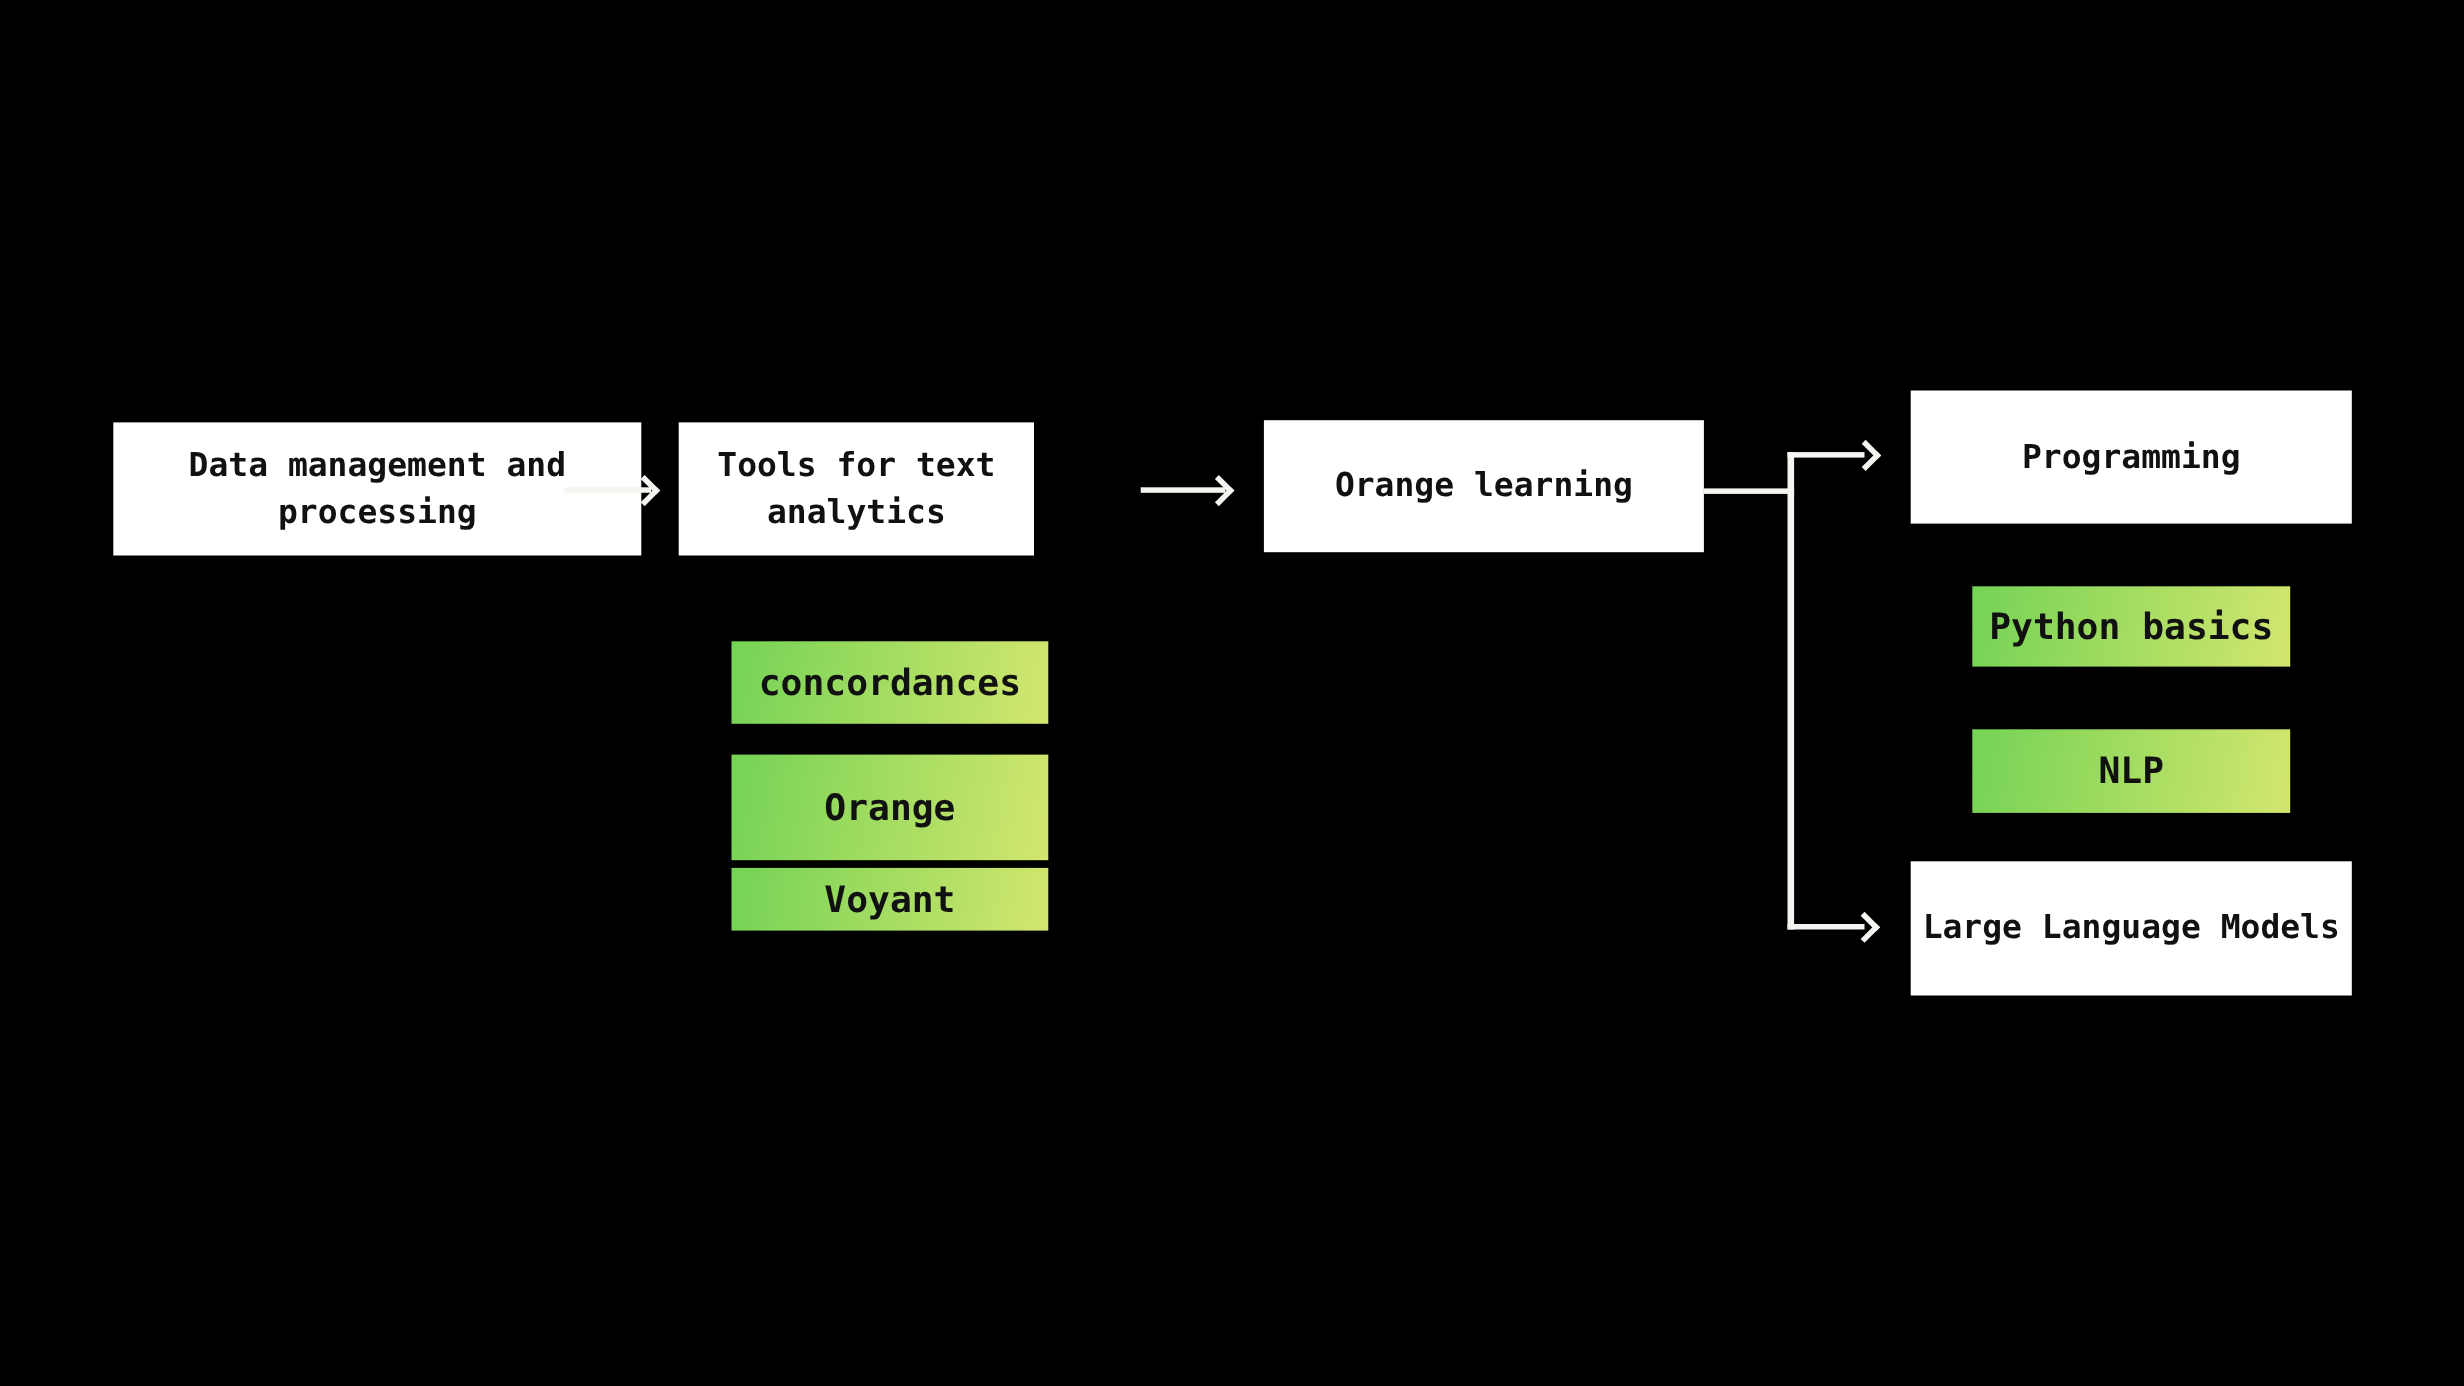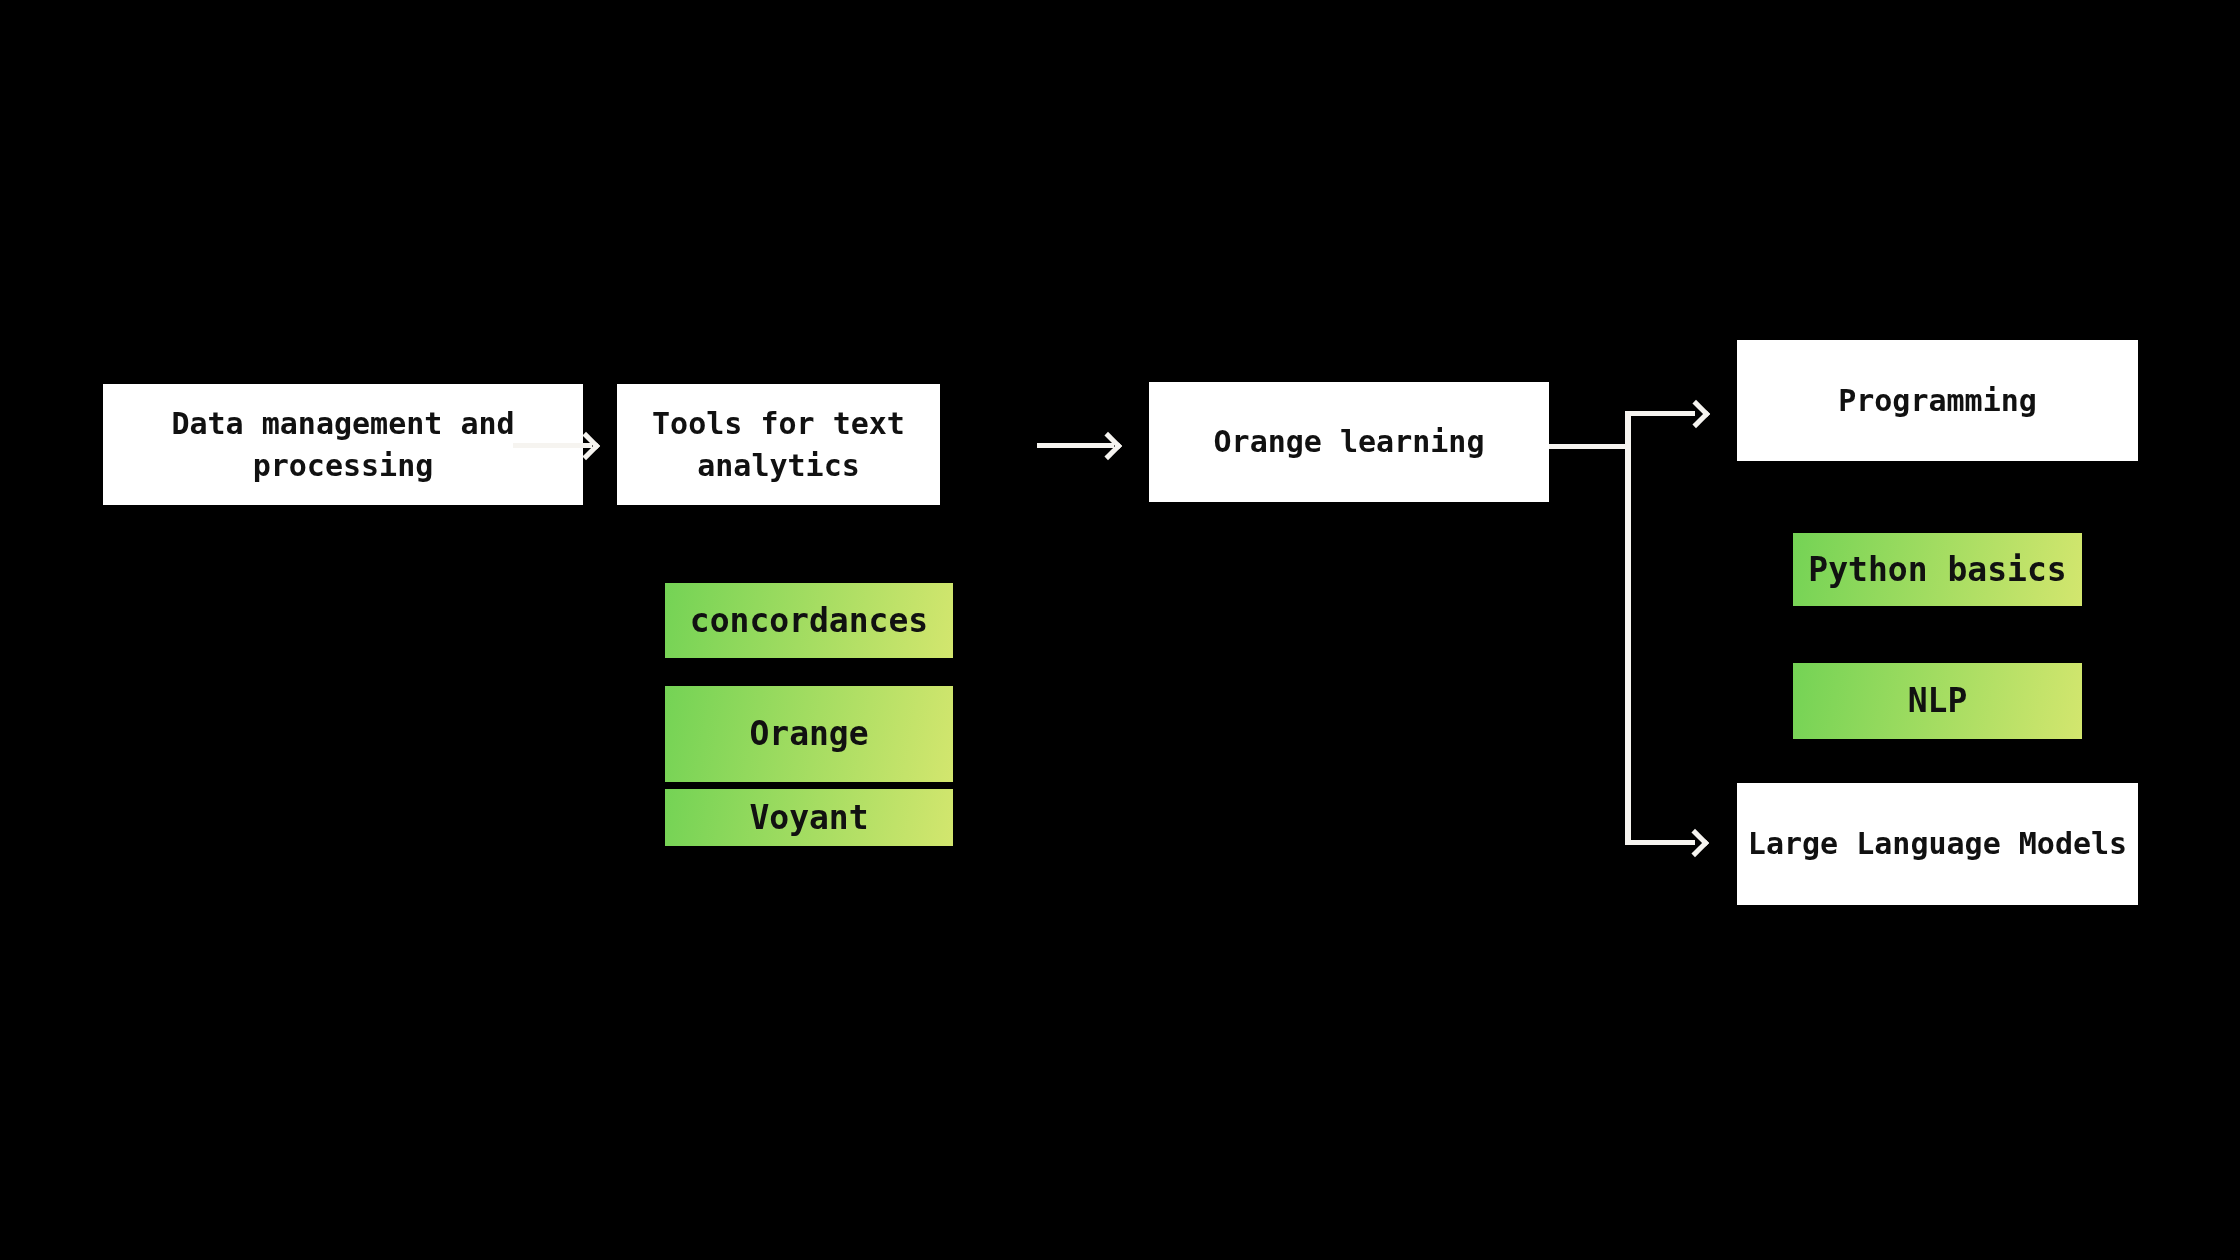--- a/index.html
+++ b/index.html
@@ -35,21 +35,21 @@
   }
   .node-white{ background:var(--box-fill); }
   .node-green{
     background:linear-gradient(100deg,var(--green-start),var(--green-end));
     font-size:33px;
   }
   
   #n-data-mgmt   {left:103px;  top:384px; width:480px; height:121px;}
   #n-tools       {left:617px;  top:384px; width:323px; height:121px;}
   #n-ml          {left:1149px; top:382px; width:400px; height:120px;}
-  #n-programming {left:1737px; top:340px; width:401px; height:121px;}
+  #n-programming {left:1737px; top:355px; width:401px; height:121px;}
   #n-llm         {left:1737px; top:783px; width:401px; height:122px;}
   
   #n-concordances{left:665px;  top:583px; width:288px; height:75px;}
   #n-orange      {left:665px;  top:686px; width:288px; height:96px;}
   #n-voyant      {left:665px;  top:789px; width:288px; height:57px;}
   #n-python      {left:1793px; top:533px; width:289px; height:73px;}
   #n-nlp         {left:1793px; top:663px; width:289px; height:76px;}
   
   .h-line,.v-line{position:absolute;background:var(--line-color);}
   .arrow-head{

